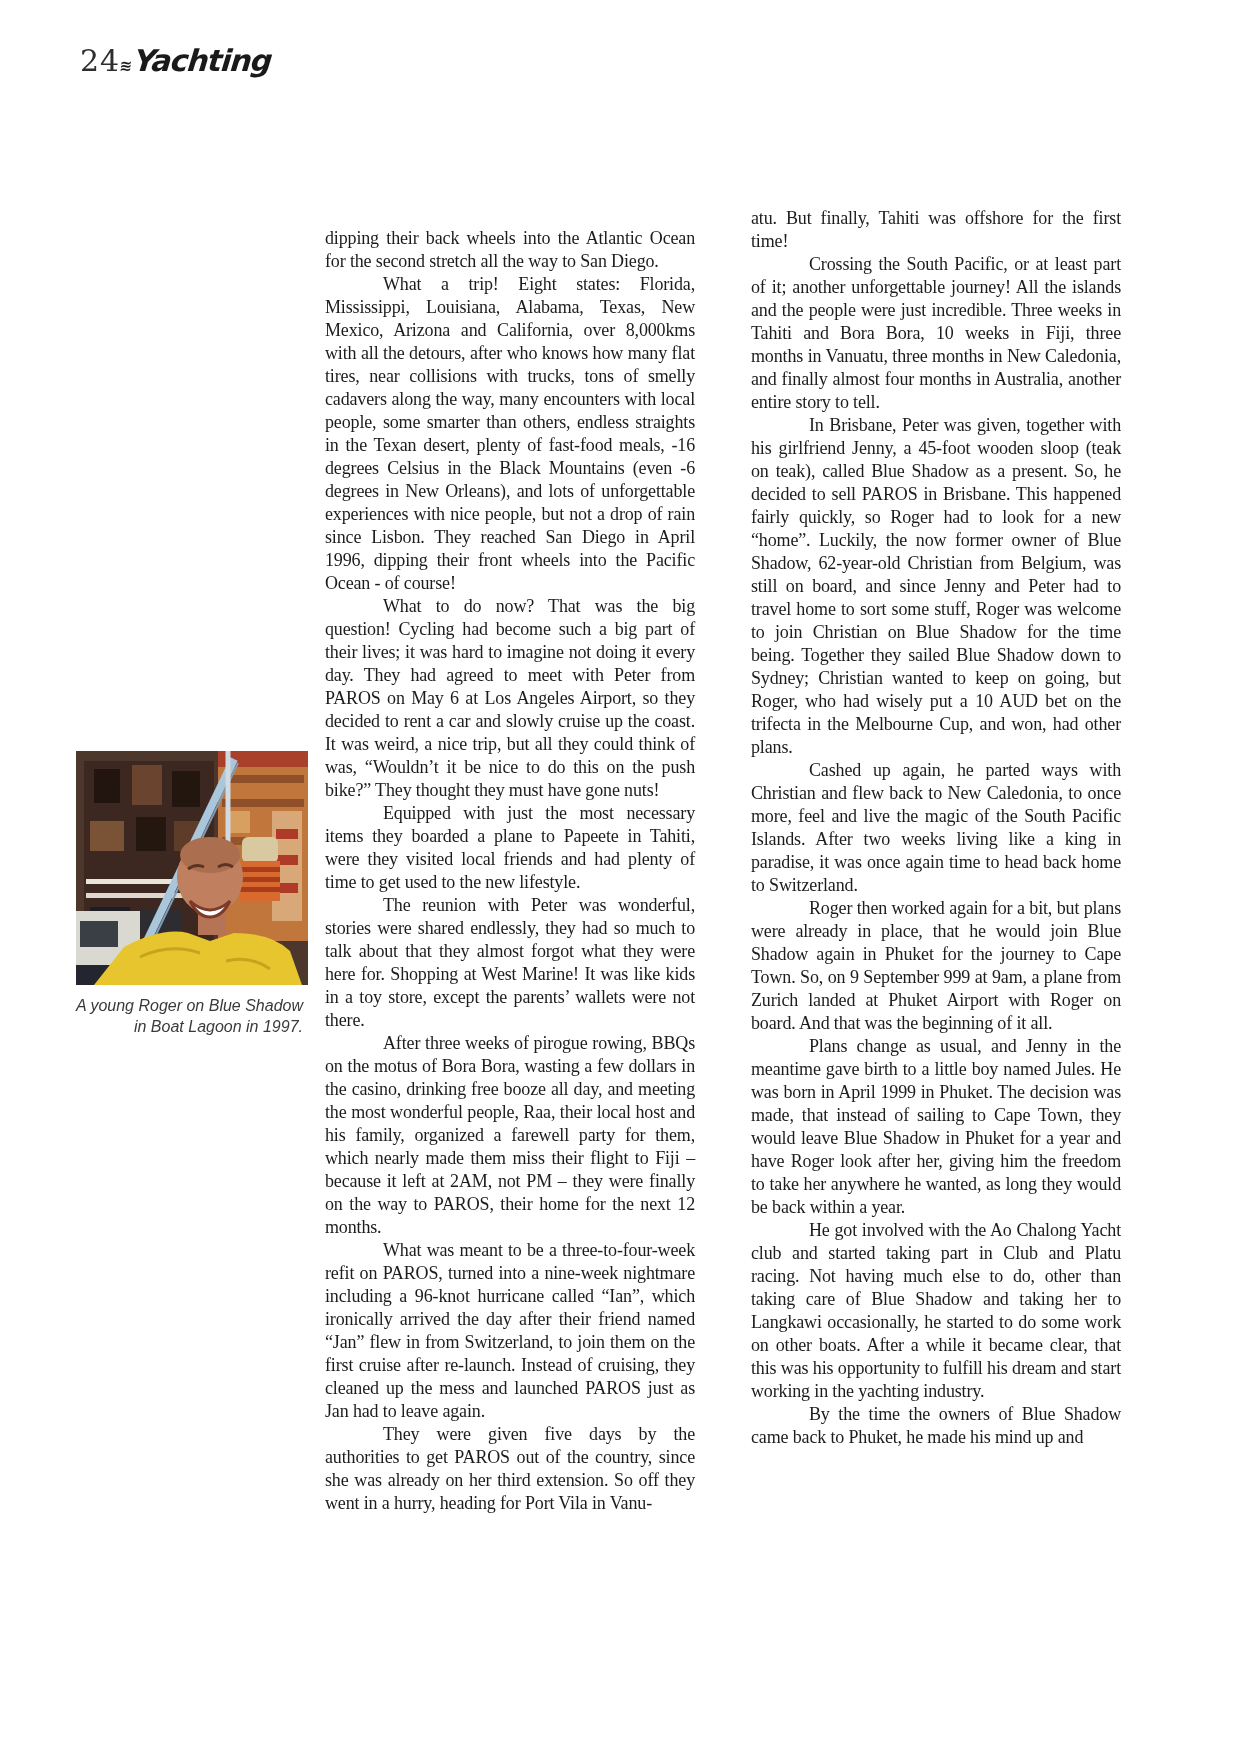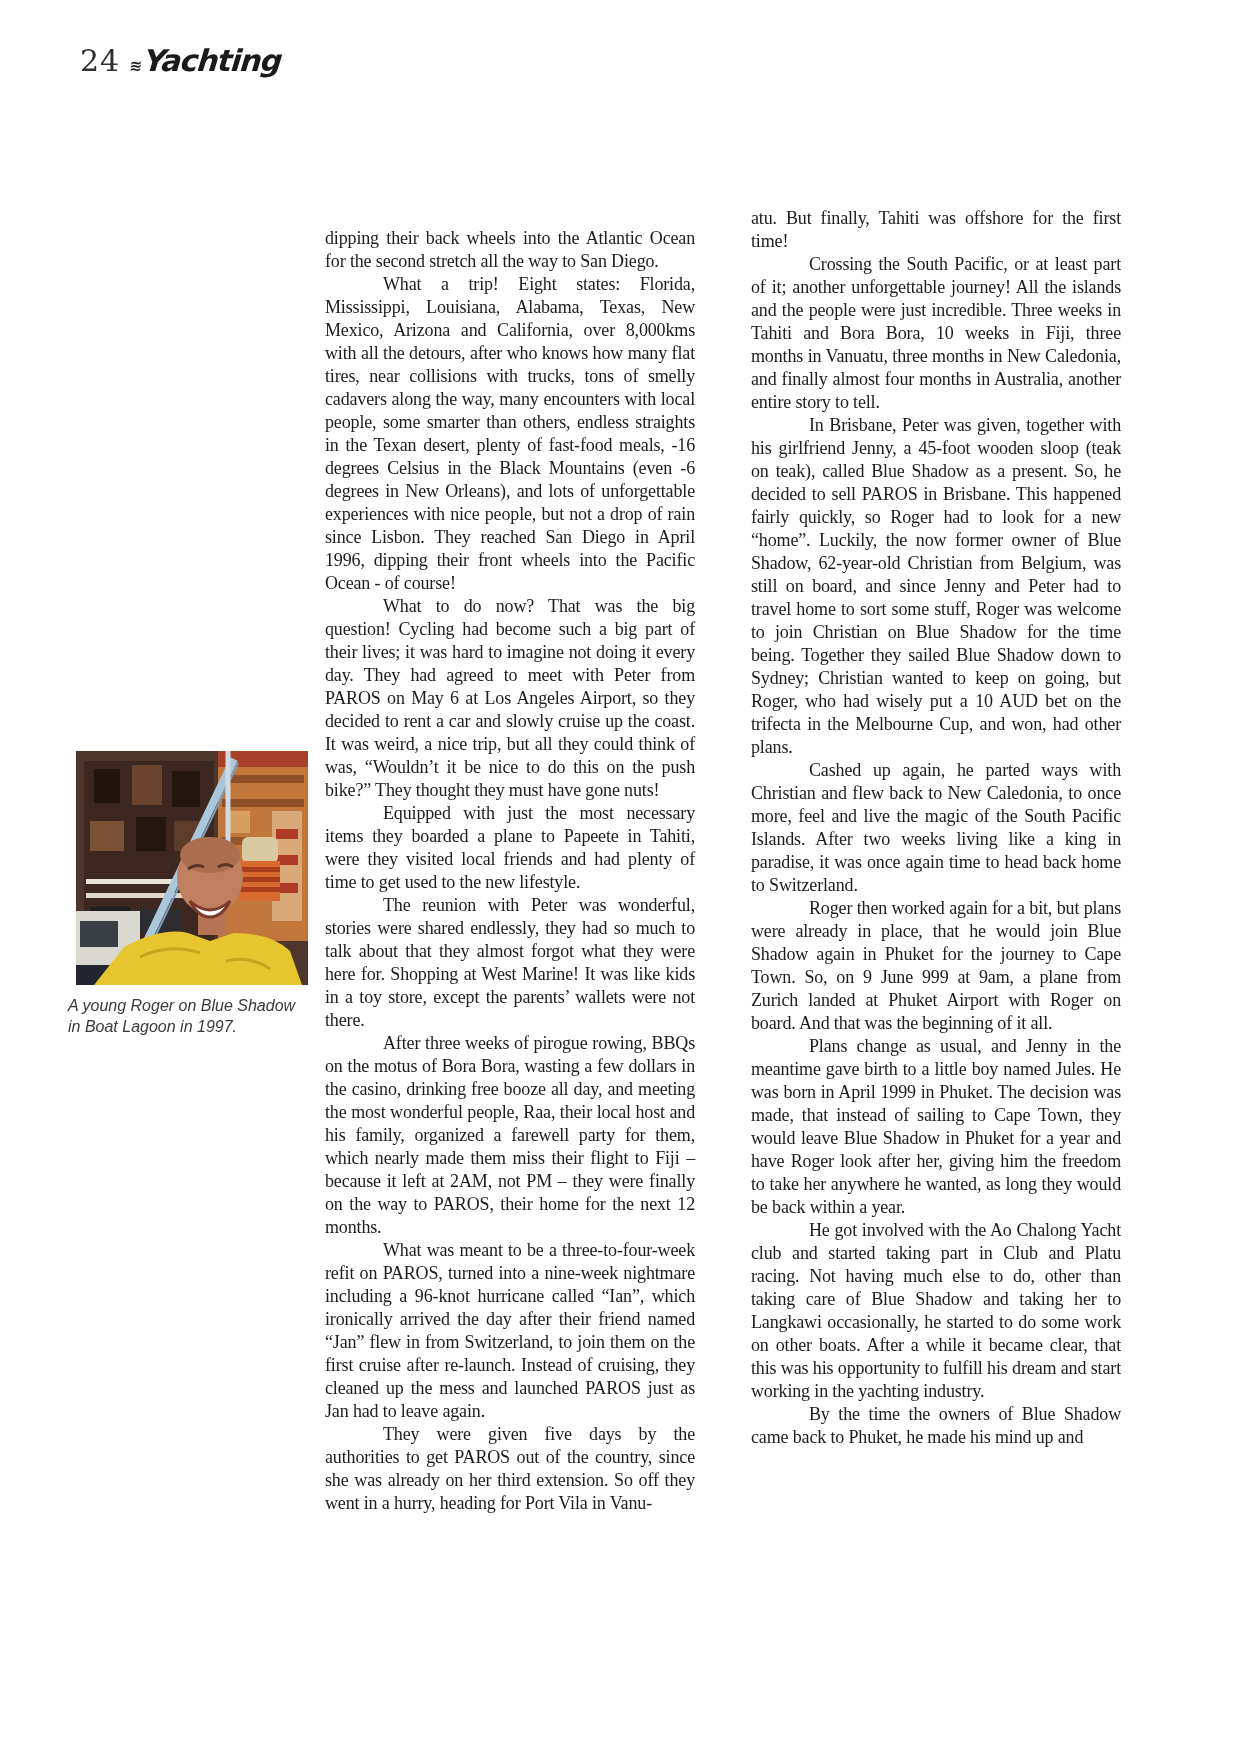--- a/index.html
+++ b/index.html
@@ -4,21 +4,21 @@
 <style>
   html,body{margin:0;padding:0;background:#888;}
   .page{
     position:relative;
     width:1241px;height:1743px;
     background:#ffffff;
     overflow:hidden;
     font-family:"Liberation Serif", serif;
   }
   
-  .hdr{position:absolute;left:80px;top:46px;display:flex;align-items:flex-end;gap:10px;justify-content:flex-end;}
+  .hdr{position:absolute;left:80px;top:46px;display:flex;align-items:flex-end;justify-content:flex-end;}
   .page-num{
     font-family:"DejaVu Serif", serif;
     font-size:30px;color:#2e2e2e;line-height:1;letter-spacing:1px;
   }
   .logo{display:flex;align-items:flex-end;gap:2px;transform:skewX(-6deg);}
   .logo-mark{
     font-family:"DejaVu Sans", sans-serif;
     font-size:15px;font-weight:bold;color:#1a1a1a;line-height:.9;
     padding-bottom:3px;
   }
@@ -39,20 +39,21 @@
   .para.indent{text-indent:58px;}
   
   .photo-block{position:absolute;left:68px;top:751px;margin:0;width:240px;}
   .photo{width:232px;height:234px;margin-left:8px;overflow:hidden;}
   .photo svg{display:block;}
   .caption{
     margin-top:10px;
     font-family:"Liberation Sans", sans-serif;
     font-style:italic;font-size:16px;line-height:21px;color:#3a3a3a;
     width:235px;
+    text-align:right;
   }
 </style>
 </head>
 <body>
 
 <div class="page">
 
   <header class="hdr">
     <span class="page-num">24</span>
     <span class="logo">
@@ -141,19 +142,19 @@
       <p class="para indent">The reunion with Peter was wonderful, stories were shared endlessly, they had so much to talk about that they almost forgot what they were here for. Shopping at West Marine! It was like kids in a toy store, except the parents’ wallets were not there.</p>
       <p class="para indent">After three weeks of pirogue rowing, BBQs on the motus of Bora Bora, wasting a few dollars in the casino, drinking free booze all day, and meeting the most wonderful people, Raa, their local host and his family, organized a farewell party for them, which nearly made them miss their flight to Fiji – because it left at 2AM, not PM – they were finally on the way to PAROS, their home for the next 12 months.</p>
       <p class="para indent">What was meant to be a three-to-four-week refit on PAROS, turned into a nine-week nightmare including a 96-knot hurricane called “Ian”, which ironically arrived the day after their friend named “Jan” flew in from Switzerland, to join them on the first cruise after re-launch. Instead of cruising, they cleaned up the mess and launched PAROS just as Jan had to leave again.</p>
       <p class="para indent">They were given five days by the authorities to get PAROS out of the country, since she was already on her third extension. So off they went in a hurry, heading for Port Vila in Vanu-</p>
     </section>
   <section class="col col-right">
       <p class="para">atu. But finally, Tahiti was offshore for the first time!</p>
       <p class="para indent">Crossing the South Pacific, or at least part of it; another unforgettable journey! All the islands and the people were just incredible. Three weeks in Tahiti and Bora Bora, 10 weeks in Fiji, three months in Vanuatu, three months in New Caledonia, and finally almost four months in Australia, another entire story to tell.</p>
       <p class="para indent">In Brisbane, Peter was given, together with his girlfriend Jenny, a 45-foot wooden sloop (teak on teak), called Blue Shadow as a present. So, he decided to sell PAROS in Brisbane. This happened fairly quickly, so Roger had to look for a new “home”. Luckily, the now former owner of Blue Shadow, 62-year-old Christian from Belgium, was still on board, and since Jenny and Peter had to travel home to sort some stuff, Roger was welcome to join Christian on Blue Shadow for the time being. Together they sailed Blue Shadow down to Sydney; Christian wanted to keep on going, but Roger, who had wisely put a 10 AUD bet on the trifecta in the Melbourne Cup, and won, had other plans.</p>
       <p class="para indent">Cashed up again, he parted ways with Christian and flew back to New Caledonia, to once more, feel and live the magic of the South Pacific Islands. After two weeks living like a king in paradise, it was once again time to head back home to Switzerland.</p>
-      <p class="para indent">Roger then worked again for a bit, but plans were already in place, that he would join Blue Shadow again in Phuket for the journey to Cape Town. So, on 9 June 999 at 9am, a plane from Zurich landed at Phuket Airport with Roger on board. And that was the beginning of it all.</p>
+      <p class="para indent">Roger then worked again for a bit, but plans were already in place, that he would join Blue Shadow again in Phuket for the journey to Cape Town. So, on 9 September 999 at 9am, a plane from Zurich landed at Phuket Airport with Roger on board. And that was the beginning of it all.</p>
       <p class="para indent">Plans change as usual, and Jenny in the meantime gave birth to a little boy named Jules. He was born in April 1999 in Phuket. The decision was made, that instead of sailing to Cape Town, they would leave Blue Shadow in Phuket for a year and have Roger look after her, giving him the freedom to take her anywhere he wanted, as long they would be back within a year.</p>
       <p class="para indent">He got involved with the Ao Chalong Yacht club and started taking part in Club and Platu racing. Not having much else to do, other than taking care of Blue Shadow and taking her to Langkawi occasionally, he started to do some work on other boats. After a while it became clear, that this was his opportunity to fulfill his dream and start working in the yachting industry.</p>
       <p class="para indent">By the time the owners of Blue Shadow came back to Phuket, he made his mind up and</p>
     </section>
 
 </div>
 
 </body></html>

